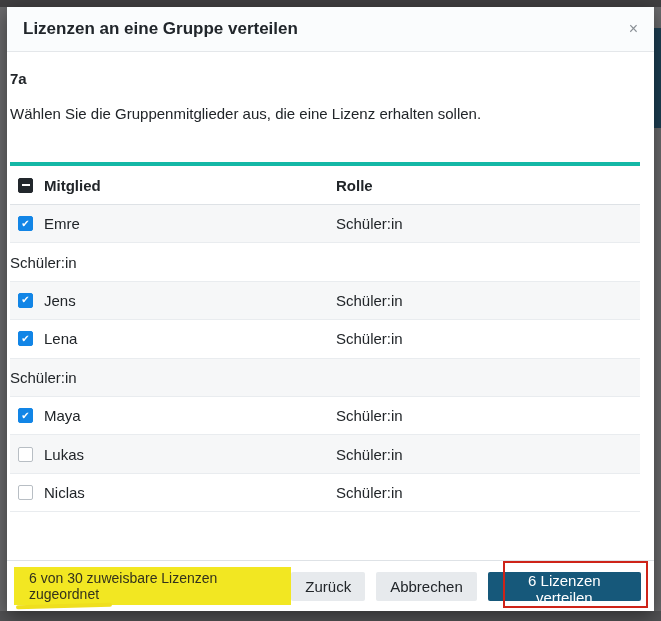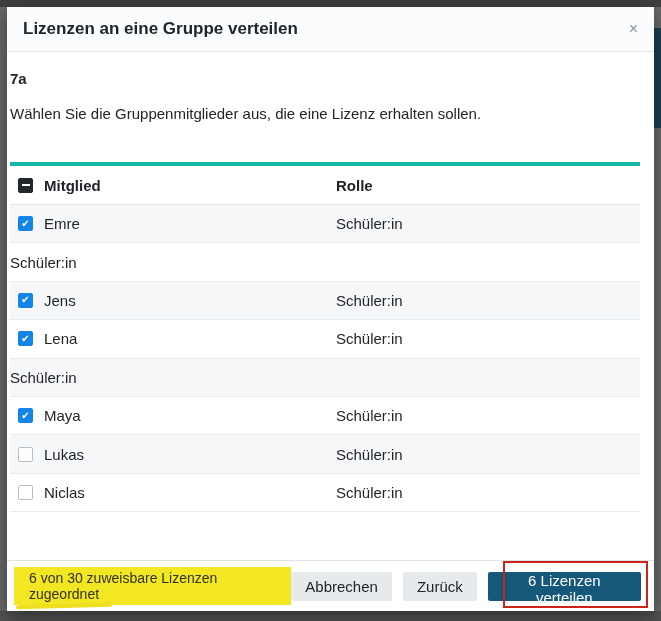--- a/index.html
+++ b/index.html
@@ -162,22 +162,22 @@
     </div>
     <div class="col-role">Schüler:in</div>
   </div>
 </div>
       </div>
     </div>
 
     <div class="modal-footer">
       <span class="status-highlight">6 von 30 zuweisbare Lizenzen zugeordnet</span>
       <div class="footer-buttons">
+        <button class="btn">Zurück</button>
         <button class="btn">Abbrechen</button>
-        <button class="btn">Zurück</button>
         <button class="btn btn-primary">6 Lizenzen verteilen</button>
       </div>
     </div>
 
   </div>
 
   <div class="annotation-box"></div>
 </div>
 
 </body></html>

